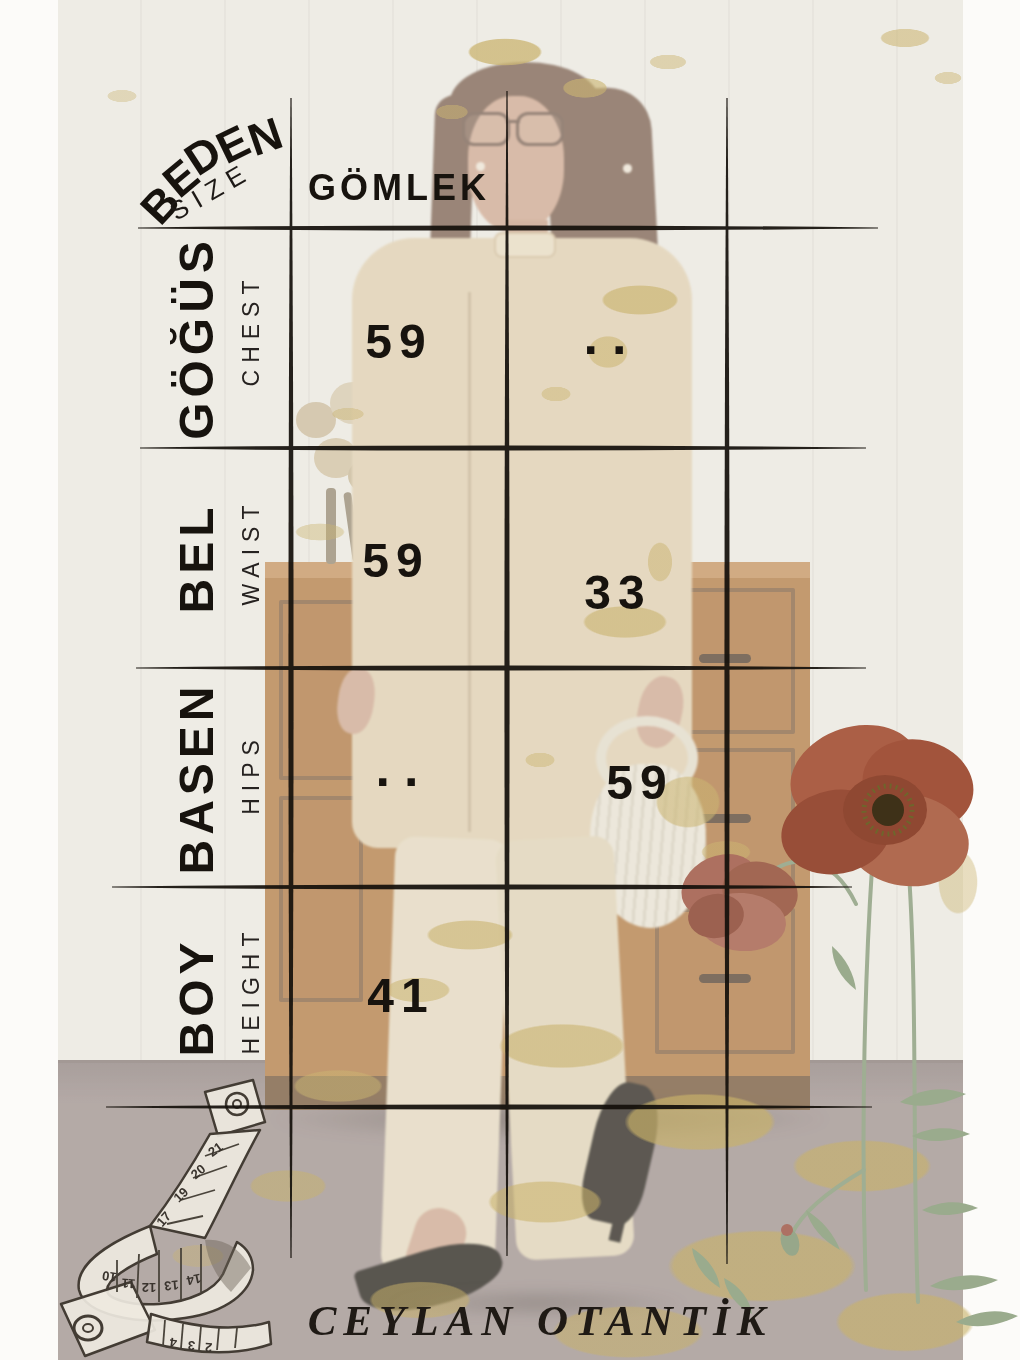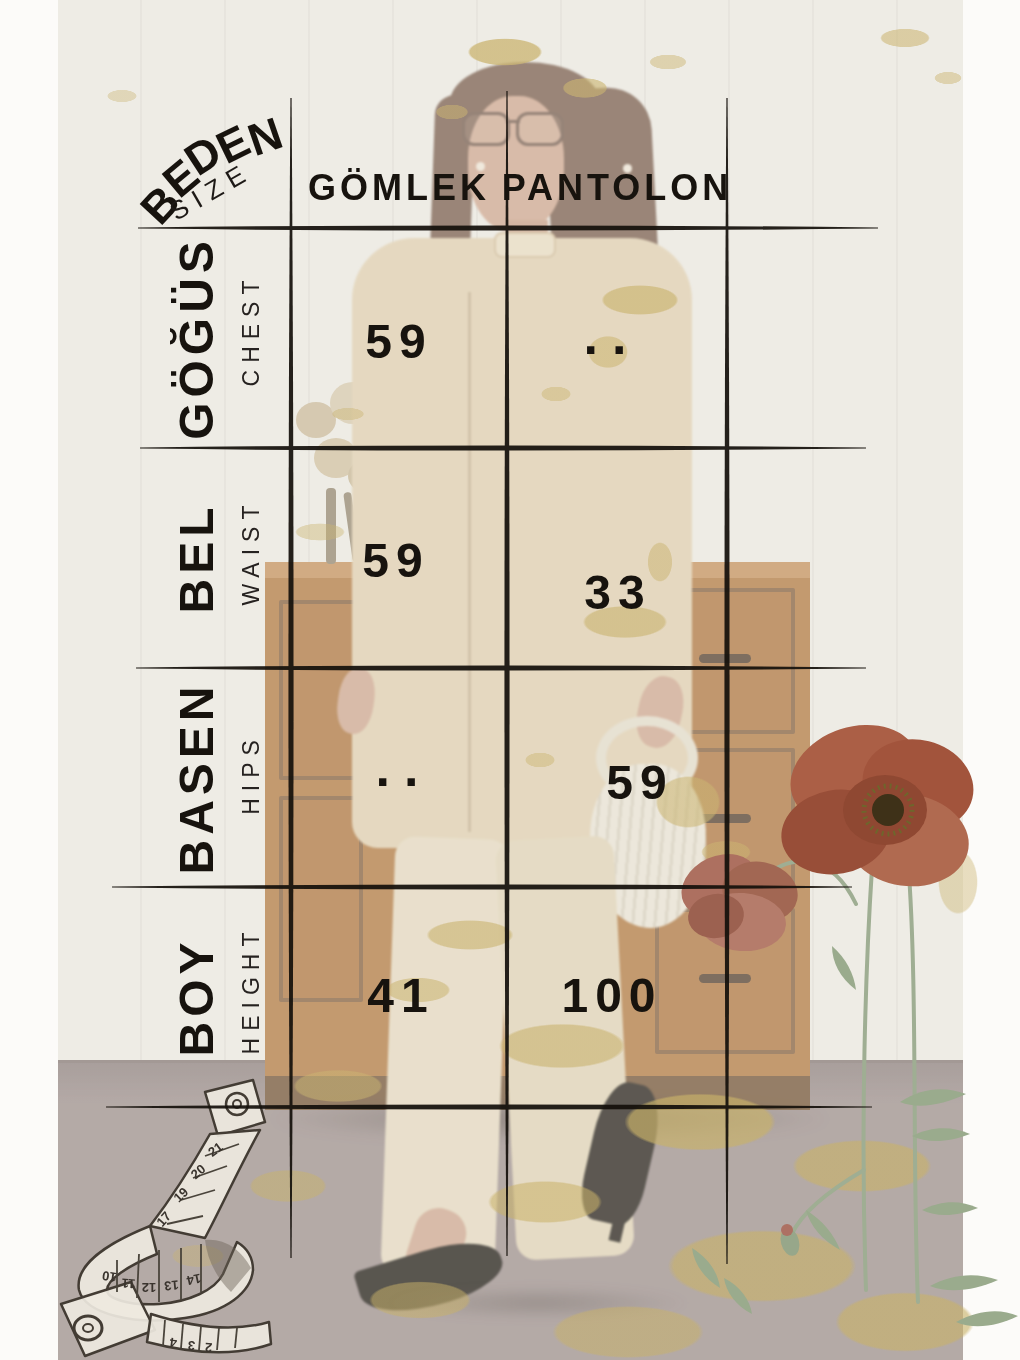--- a/index.html
+++ b/index.html
@@ -265,33 +265,32 @@
   <div class="arc">
       <span style="transform: translateY(13px) rotate(-14deg);">B</span>
       <span style="transform: translateY(2px) rotate(-7deg);">E</span>
       <span style="transform: translateY(-5px) rotate(0deg);">D</span>
       <span style="transform: translateY(2px) rotate(7deg);">E</span>
       <span style="transform: translateY(13px) rotate(14deg);">N</span>
     </div>
   <div class="cornersub">SIZE</div>
 
   <div class="tcell hdr" style="left:399px;top:188px;text-align:center;">GÖMLEK</div>
-  <div class="tcell hdr" style="left:617px;top:188px;">PANTOLON</div>
 
   <div class="vlabel" style="left:196px;top:338px;">GÖĞÜS</div>
   <div class="vsub" style="left:251px;top:330px;">CHEST</div>
   <div class="vlabel" style="left:196px;top:558px;">BEL</div>
   <div class="vsub" style="left:251px;top:552px;">WAIST</div>
   <div class="vlabel" style="left:196px;top:778px;">BASEN</div>
   <div class="vsub" style="left:251px;top:774px;">HIPS</div>
   <div class="vlabel" style="left:196px;top:997px;">BOY</div>
   <div class="vsub" style="left:251px;top:990px;">HEIGHT</div>
 
   <div class="tcell val" style="left:399px;top:341px;">59</div>
   <div class="tcell dots" style="left:612px;top:336px;">..</div>
   <div class="tcell val" style="left:396px;top:560px;">59</div>
   <div class="tcell val" style="left:618px;top:592px;">33</div>
   <div class="tcell dots" style="left:404px;top:768px;">..</div>
   <div class="tcell val" style="left:640px;top:782px;">59</div>
   <div class="tcell val" style="left:401px;top:995px;">41</div>
-  <div class="tcell val" style="left:612px;top:995px;">100</div>
-
+
+  <div class="brand">CEYLAN OTANTİK</div>
 </div>
 
 </body></html>

